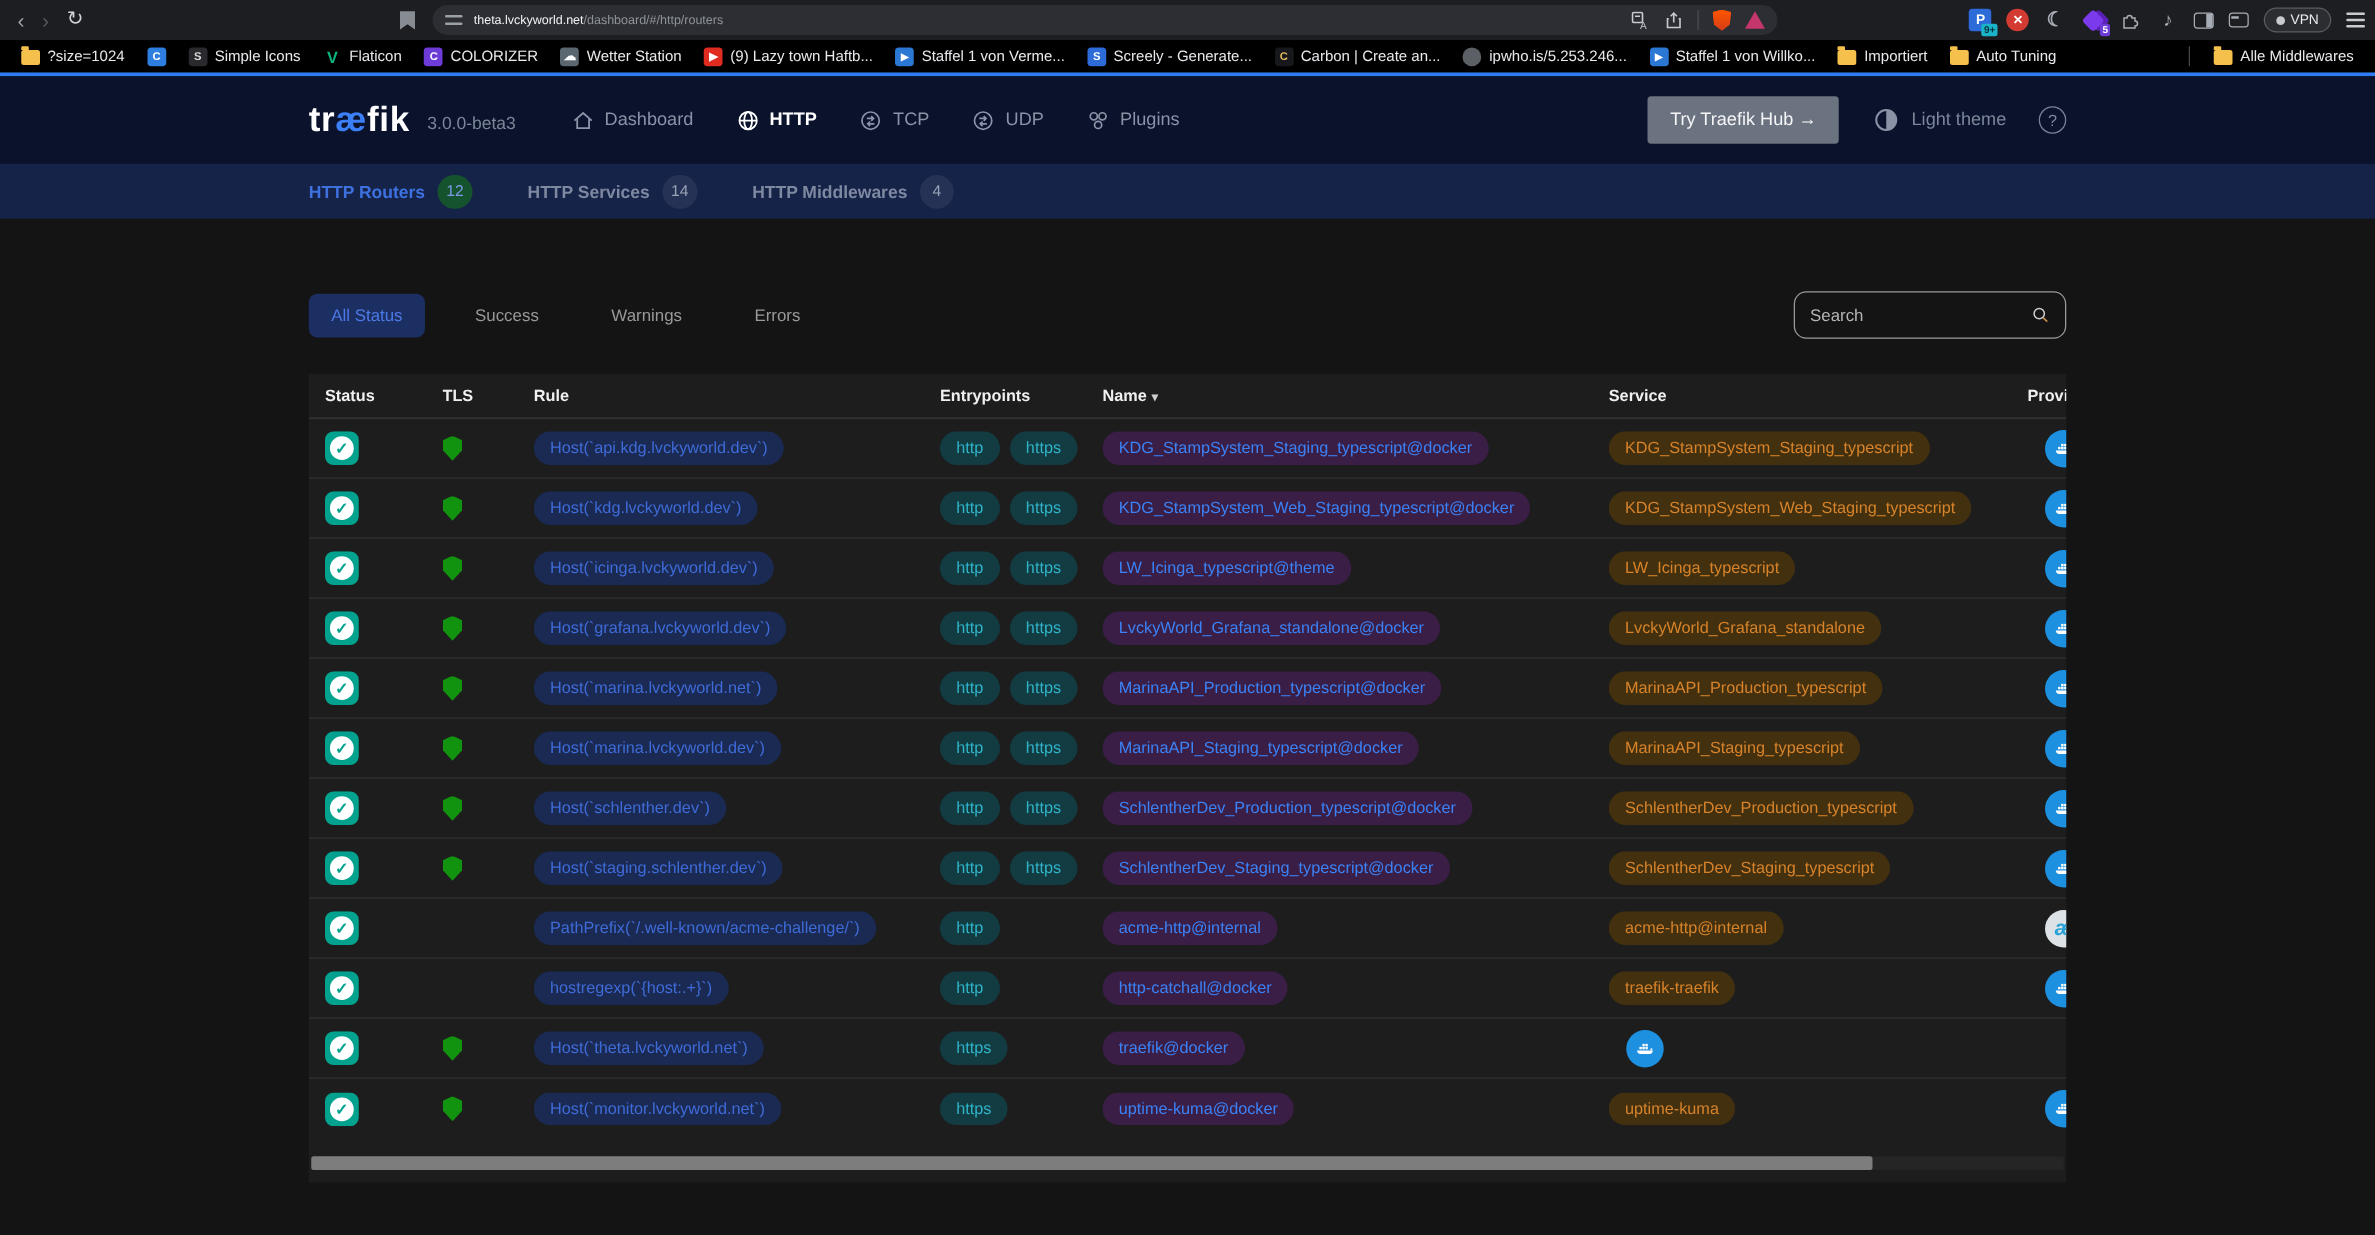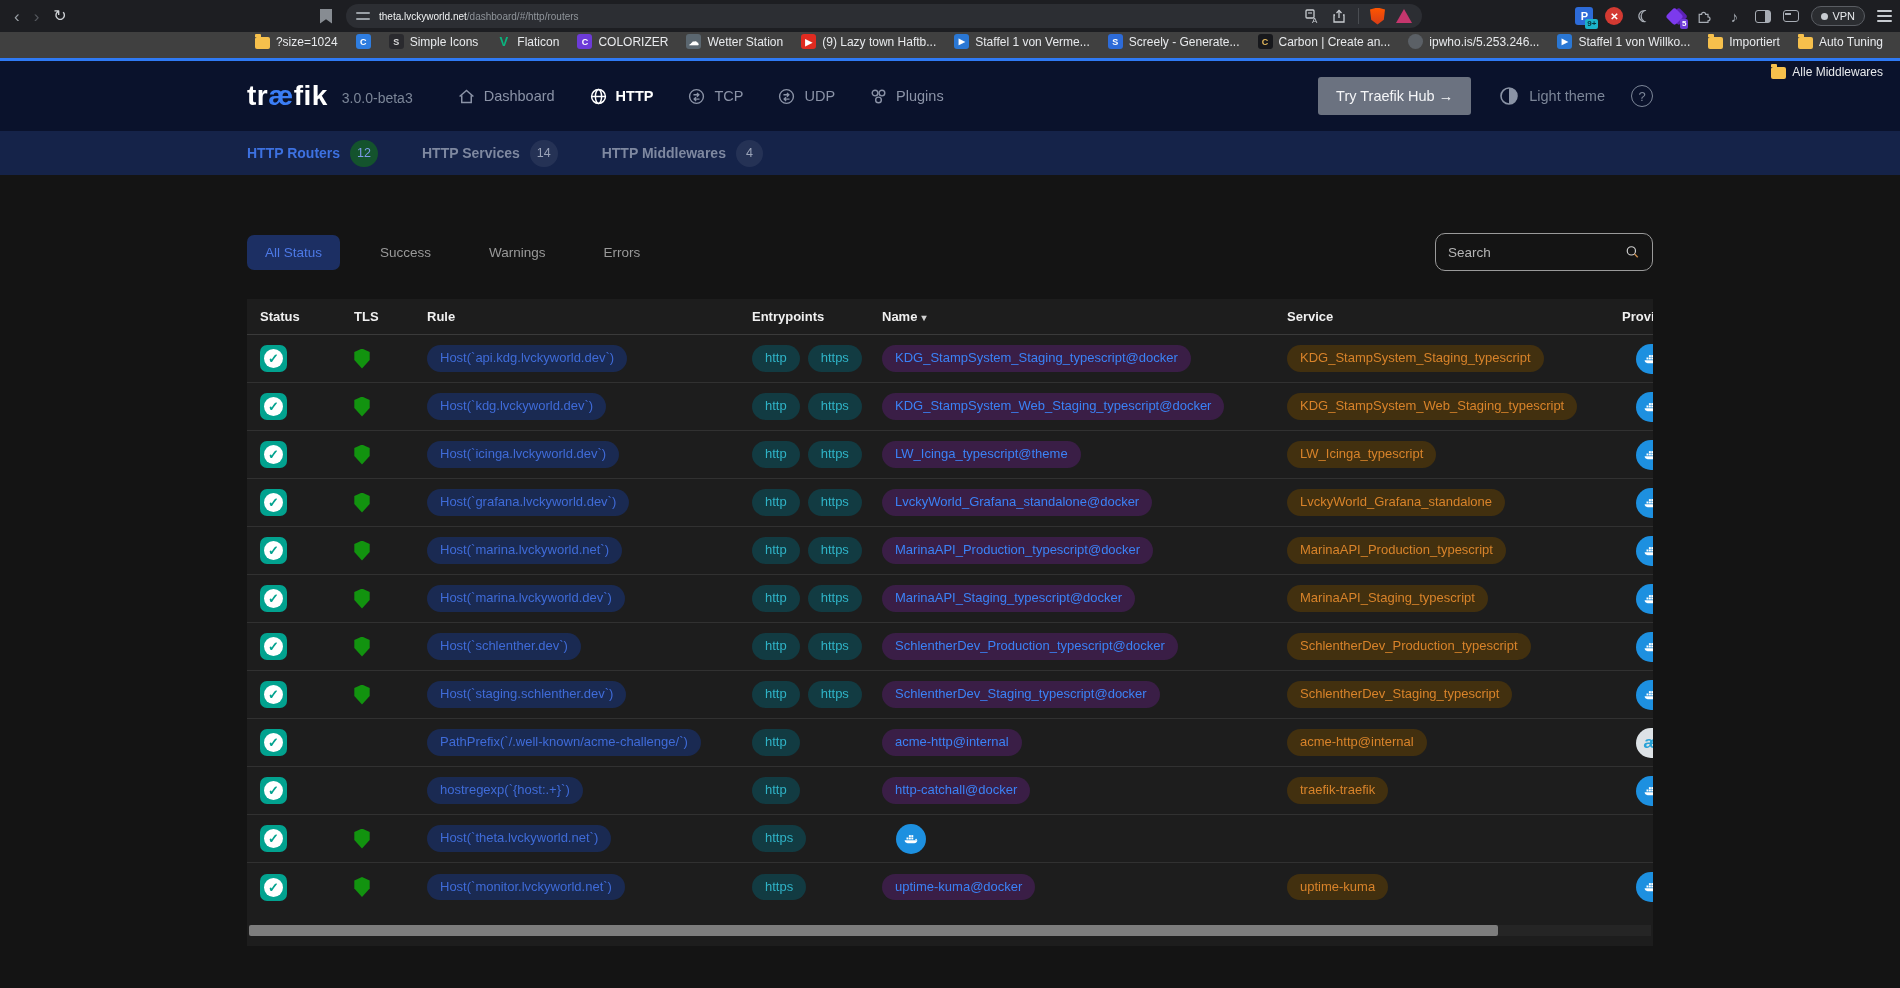--- a/index.html
+++ b/index.html
@@ -44,21 +44,21 @@
   .sidebar-ico::after { content:""; position:absolute; right:0; top:0; bottom:0; width:5px; background:#a8adb5; }
   .card-ico { width:16px; height:12px; border:1.5px solid #a8adb5; border-radius:3px; position:relative; }
   .card-ico::after { content:""; position:absolute; left:1px; top:2px; width:6px; height:2px; background:#a8adb5; }
   .vpnpill { height:20px; border:1px solid #5a5d63; border-radius:11px; background:#2b2d31; color:#e8eaed;
     font-size:11px; display:flex; align-items:center; gap:4px; padding:0 9px; }
   .vpndot { width:7px; height:7px; border-radius:50%; background:#c7cbd0; }
   .hamburger { display:flex; flex-direction:column; gap:3px; }
   .hamburger span { width:15px; height:2px; background:#c7cbd0; border-radius:1px; }
 
   
-  .bmbar { height:26px; background:#404040; display:flex; align-items:flex-end; padding:0 10px; gap:4px; font-size:12px; color:#e8eaed;flex-direction:column; }
+  .bmbar { height:26px; background:#000000; display:flex; align-items:center; padding:0 10px; gap:4px; font-size:12px; color:#e8eaed; }
   .bm { display:flex; align-items:center; gap:6px; padding:2px 7px; border-radius:4px; white-space:nowrap; }
   .fav { width:15px; height:15px; border-radius:3px; display:flex; align-items:center; justify-content:center;
     font-size:9px; font-weight:bold; color:#fff; flex:0 0 auto; }
   .fav-folder { background:#f6c04c; border-radius:2px; position:relative; height:12px; margin-top:2px; }
   .fav-folder::before { content:""; position:absolute; top:-3px; left:0; width:6px; height:3px; background:#f6c04c; border-radius:1px 1px 0 0; }
   .fav-blue { background:#2e7de0; } .fav-dark { background:#2a2a2e; color:#dcdcdc; }
   .fav-green { background:none; color:#0ab57f; font-size:13px; }
   .fav-purple { background:#6d3bd8; } .fav-weather { background:#5b6770; font-size:10px; }
   .fav-youtube { background:#e02b20; } .fav-play { background:#2a77d4; font-size:8px; }
   .fav-s { background:#2d6bd8; } .fav-carbon { background:#17181c; color:#e4b85c; }
@@ -733,20 +733,23 @@
           </span>
     <span class="cell c-tls">
             <span class="shield"></span>
           </span>
     <span class="cell c-rule">
             <span class="pill pill-rule">Host(`theta.lvckyworld.net`)</span>
           </span>
     <span class="cell c-ep">
             <span class="pill pill-ep">https</span>
           </span>
+    <span class="cell c-name">
+            <span class="pill pill-name">traefik@docker</span>
+          </span>
     <span class="cell c-prov">
       <span class="prov docker">
         <svg width="18" height="18" viewBox="0 0 24 24" fill="#fff">
                 <rect x="6" y="10" width="2.6" height="2.6"></rect>
                 <rect x="9.2" y="10" width="2.6" height="2.6"></rect>
                 <rect x="12.4" y="10" width="2.6" height="2.6"></rect>
                 <rect x="9.2" y="6.8" width="2.6" height="2.6"></rect>
                 <rect x="12.4" y="6.8" width="2.6" height="2.6"></rect>
                 <path d="M3.5 13.8 h17 c0 0 -0.6 3.8 -4 3.8 h-9 c-2.5 0 -4-1.8 -4-3.8 Z"></path>
                 <circle cx="18.8" cy="12.6" r="1.1"></circle>

